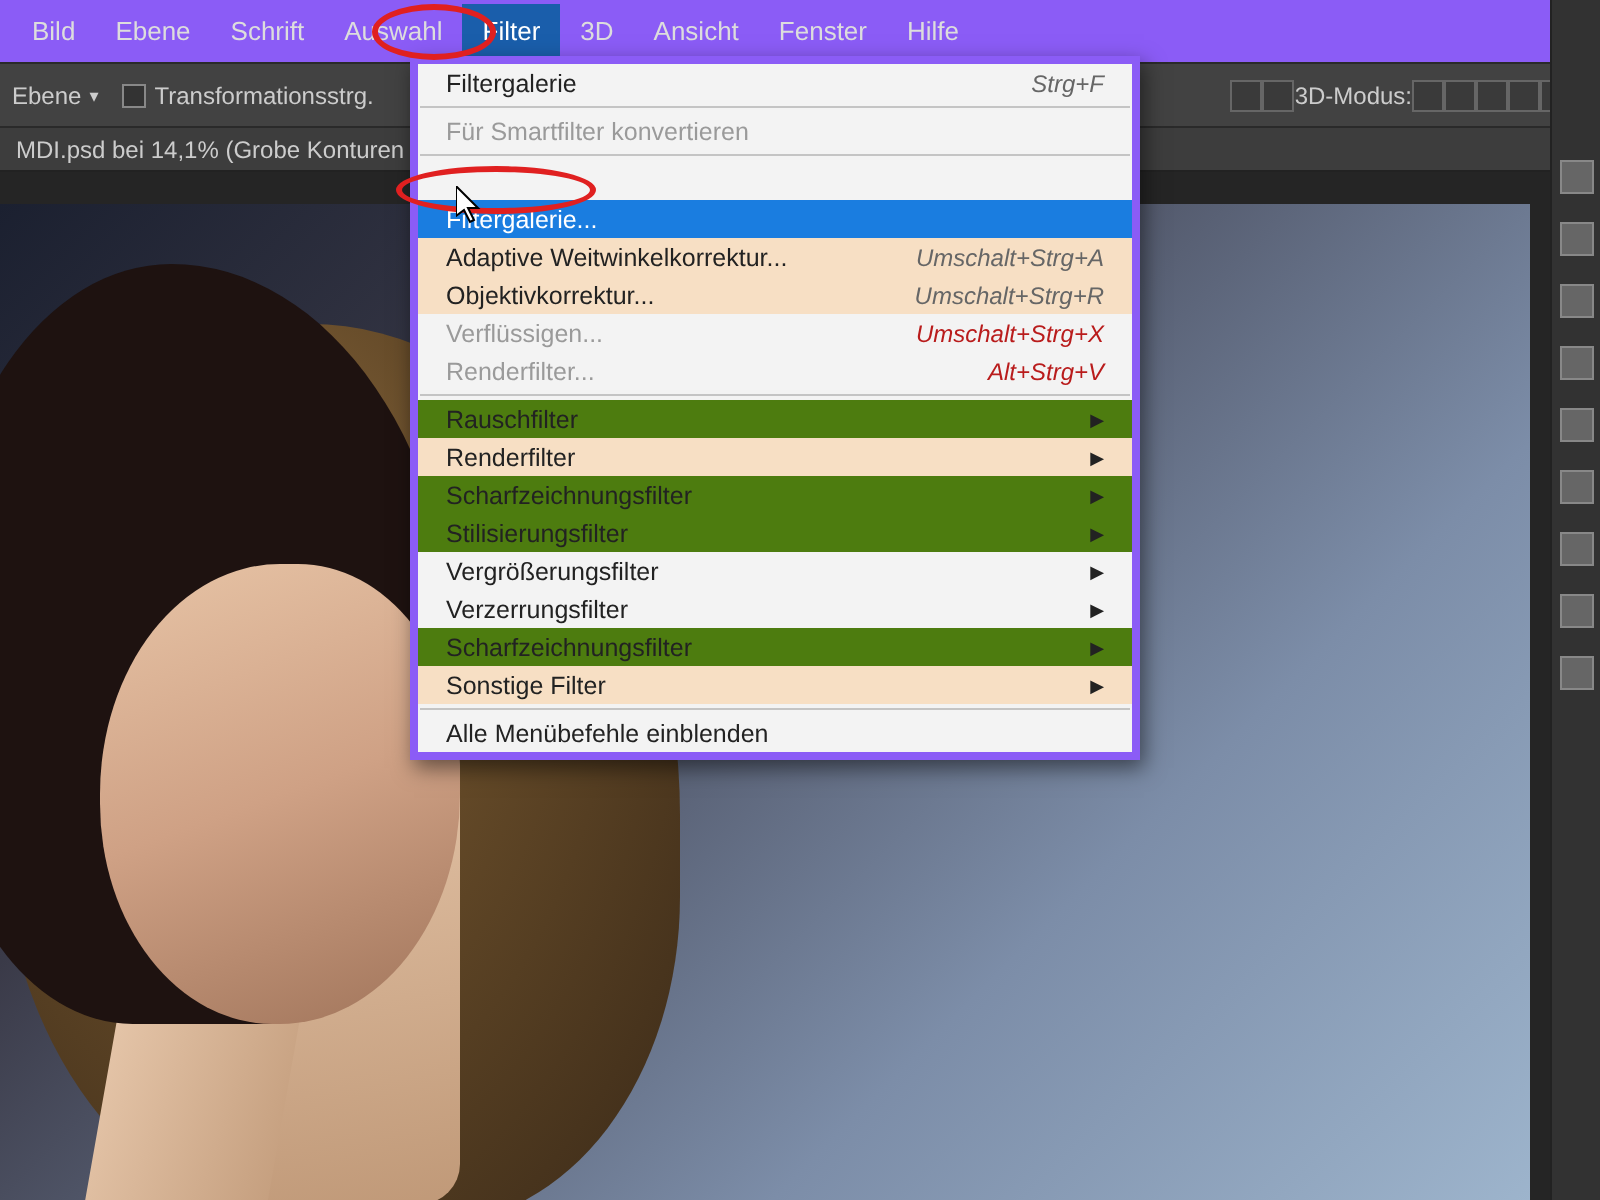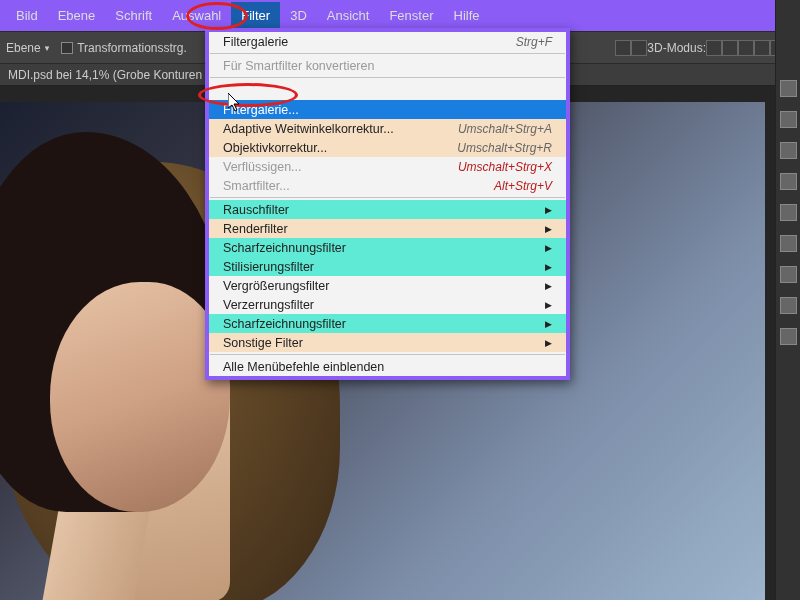--- a/index.html
+++ b/index.html
@@ -28,21 +28,21 @@
     .face-left { position: absolute; left: 50px; top: 180px; width: 180px; height: 230px; background: linear-gradient(160deg, #e7c4a6 0%, #cfa185 50%, #a0745a 100%); border-radius: 50% 45% 50% 48%; }
     .hair-left { position: absolute; left: -30px; top: 30px; width: 260px; height: 380px; background: #1e1210; border-radius: 48% 60% 40% 40%; }
     .hair-right { position: absolute; left: 0; top: 60px; width: 340px; height: 450px; background: radial-gradient(ellipse at 40% 30%, #8b6a3f 0%, #624827 40%, #3b2a18 100%); border-radius: 50% 60% 40% 50%; }
     .neck-right { position: absolute; left: 120px; top: 240px; width: 110px; height: 260px; background: linear-gradient(170deg, #e9caae, #c09978); border-radius: 40px 40px 20px 20px; }
     .arm { position: absolute; left: 50px; top: 320px; width: 90px; height: 280px; background: linear-gradient(100deg, #e9caae, #c09978); border-radius: 40px; transform: rotate(10deg); }
 
     .dropdown { position: absolute; left: 205px; top: 28px; width: 365px; background: #f3f3f3; border: 4px solid #8b5cf6; box-shadow: 2px 4px 10px rgba(0,0,0,0.5); font-size: 12.5px; z-index: 50; }
     .menu-row { display: flex; align-items: center; justify-content: space-between; padding: 3px 14px; color: #222; position: relative; height: 19px; }
     .menu-row.disabled { color: #9a9a9a; }
     .menu-row.highlighted { background: #1a7de0; color: #fff; margin-top: 22px; }
-    .menu-row.blue-band { background: #5eead4; }
+    .menu-row.blue-band { background: #4d7c0f; }
     .menu-row.peach-band { background: #f7dfc4; }
     .sep { border-top: 1px solid #c4c4c4; margin: 2px 1px; }
     .arrow { font-size: 9px; }
     .shortcut { color: #666; font-size: 12px; font-style: italic; }
     .menu-row.disabled .shortcut { color: #b91c1c; }
 
     .ellipse-highlight-item { position: absolute; left: 198px; top: 83px; width: 100px; height: 24px; border: 3px solid #e02020; border-radius: 50%; pointer-events: none; z-index: 60; }
     .cursor { position: absolute; left: 228px; top: 93px; z-index: 70; pointer-events: none; }
 
     .right-rail { position: absolute; top: 0; right: 0; width: 25px; height: 100%; background: #323232; border-left: 1px solid #222; display: flex; flex-direction: column; align-items: center; padding-top: 80px; gap: 14px; }
@@ -132,21 +132,21 @@
   </div>
   <div class="menu-row peach-band">
     <span>Objektivkorrektur...</span>
     <span class="shortcut">Umschalt+Strg+R</span>
   </div>
   <div class="menu-row disabled">
     <span>Verflüssigen...</span>
     <span class="shortcut">Umschalt+Strg+X</span>
   </div>
   <div class="menu-row disabled">
-    <span>Smartfilter...</span>
+    <span>Renderfilter...</span>
     <span class="shortcut">Alt+Strg+V</span>
   </div>
   <div class="sep"></div>
 
   <div class="menu-row blue-band">
     <span>Rauschfilter</span>
     <span class="arrow">▶</span>
   </div>
   <div class="menu-row peach-band">
     <span>Renderfilter</span>

